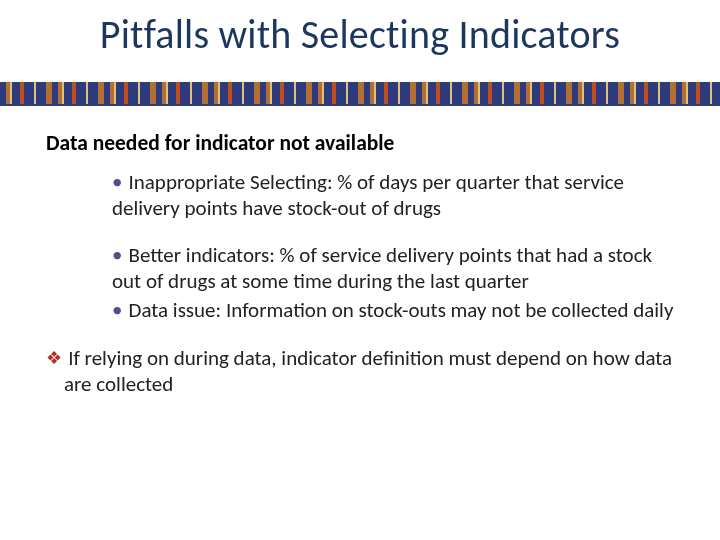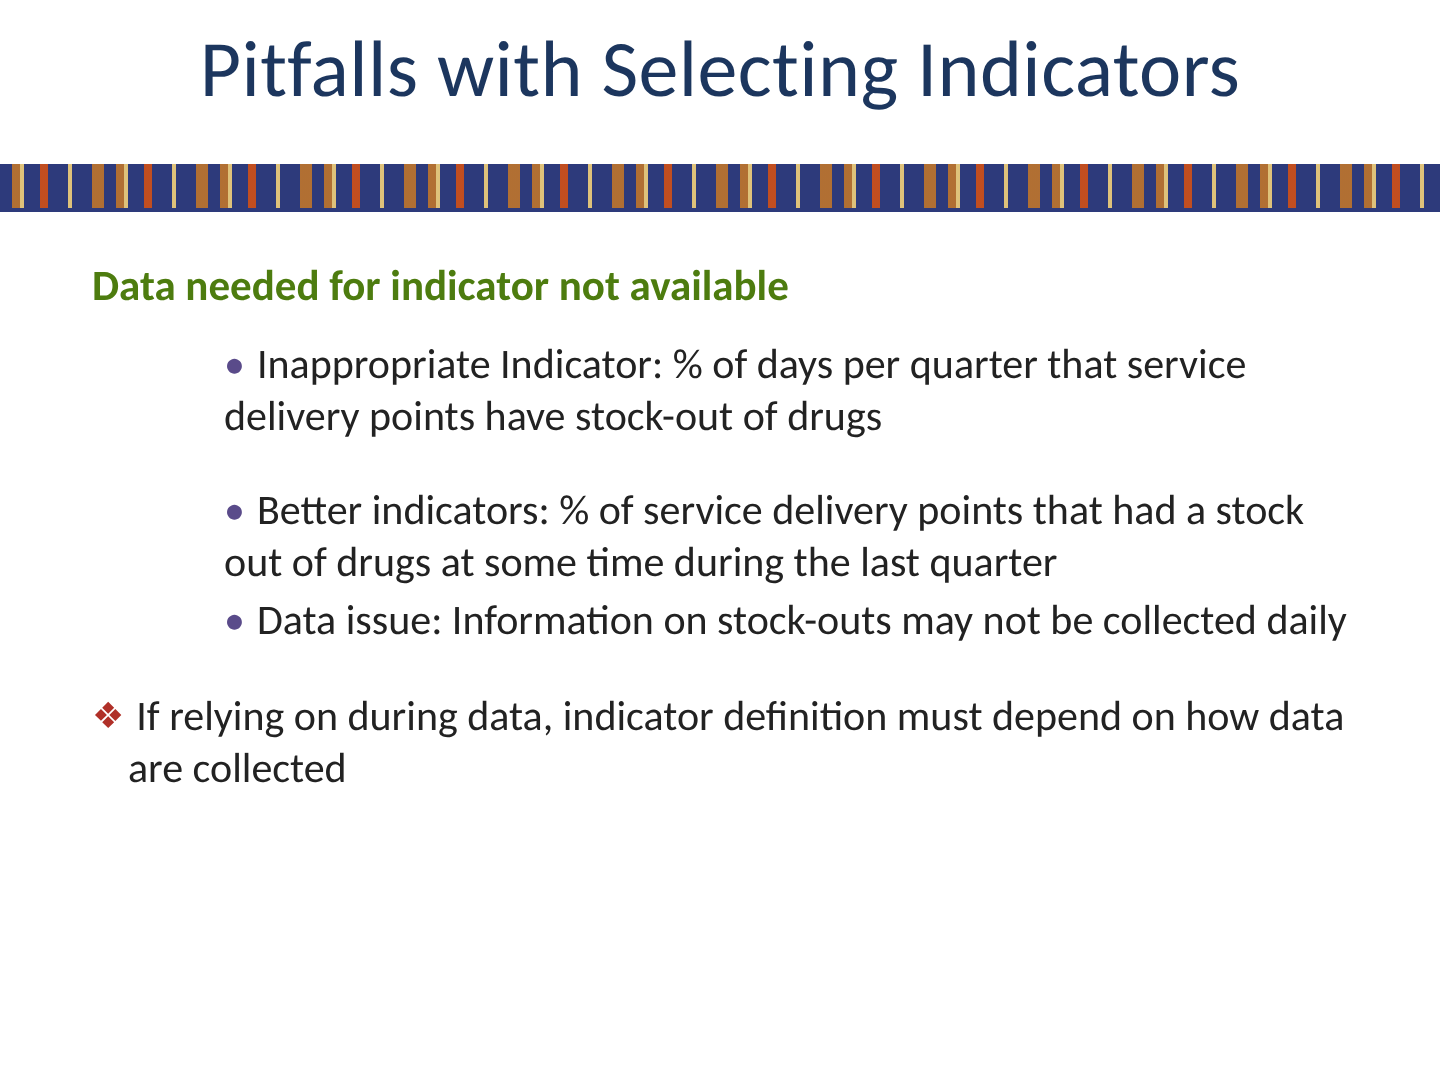--- a/index.html
+++ b/index.html
@@ -69,21 +69,21 @@
 
   .body {
     position: absolute;
     top: 130px;
     left: 46px;
     right: 46px;
   }
   .subhead {
     font-size: 21.5px;
     font-weight: 700;
-    color: #4d7c0f;
+    color: #000000;
     margin-bottom: 14px;
   }
   .bullet-block {
     padding-left: 66px;
     font-size: 21px;
     line-height: 1.22;
     color: #222;
     margin-bottom: 22px;
   }
   .bullet-block .dot {
@@ -115,21 +115,21 @@
 
   <div class="decor-band">
     <div class="stripes"></div>
   </div>
 
   <div class="body">
 
     <div class="subhead">Data needed for indicator not available</div>
 
     <div class="bullet-block">
-      <span class="dot">•</span><span>Inappropriate Indicator: </span><span class="italic">% of days per quarter that service delivery points have stock-out of drugs</span>
+      <span class="dot">•</span><span>Inappropriate Selecting: </span><span class="italic">% of days per quarter that service delivery points have stock-out of drugs</span>
     </div>
 
     <div class="bullet-block" style="margin-bottom:4px;">
       <span class="dot">•</span><span>Better indicators: </span><span class="italic">% of service delivery points that had a stock out of drugs at some time during the last quarter</span>
     </div>
 
     <div class="bullet-block">
       <span class="dot">•</span><span>Data issue: Information on stock-outs may not be collected daily</span>
     </div>
 

